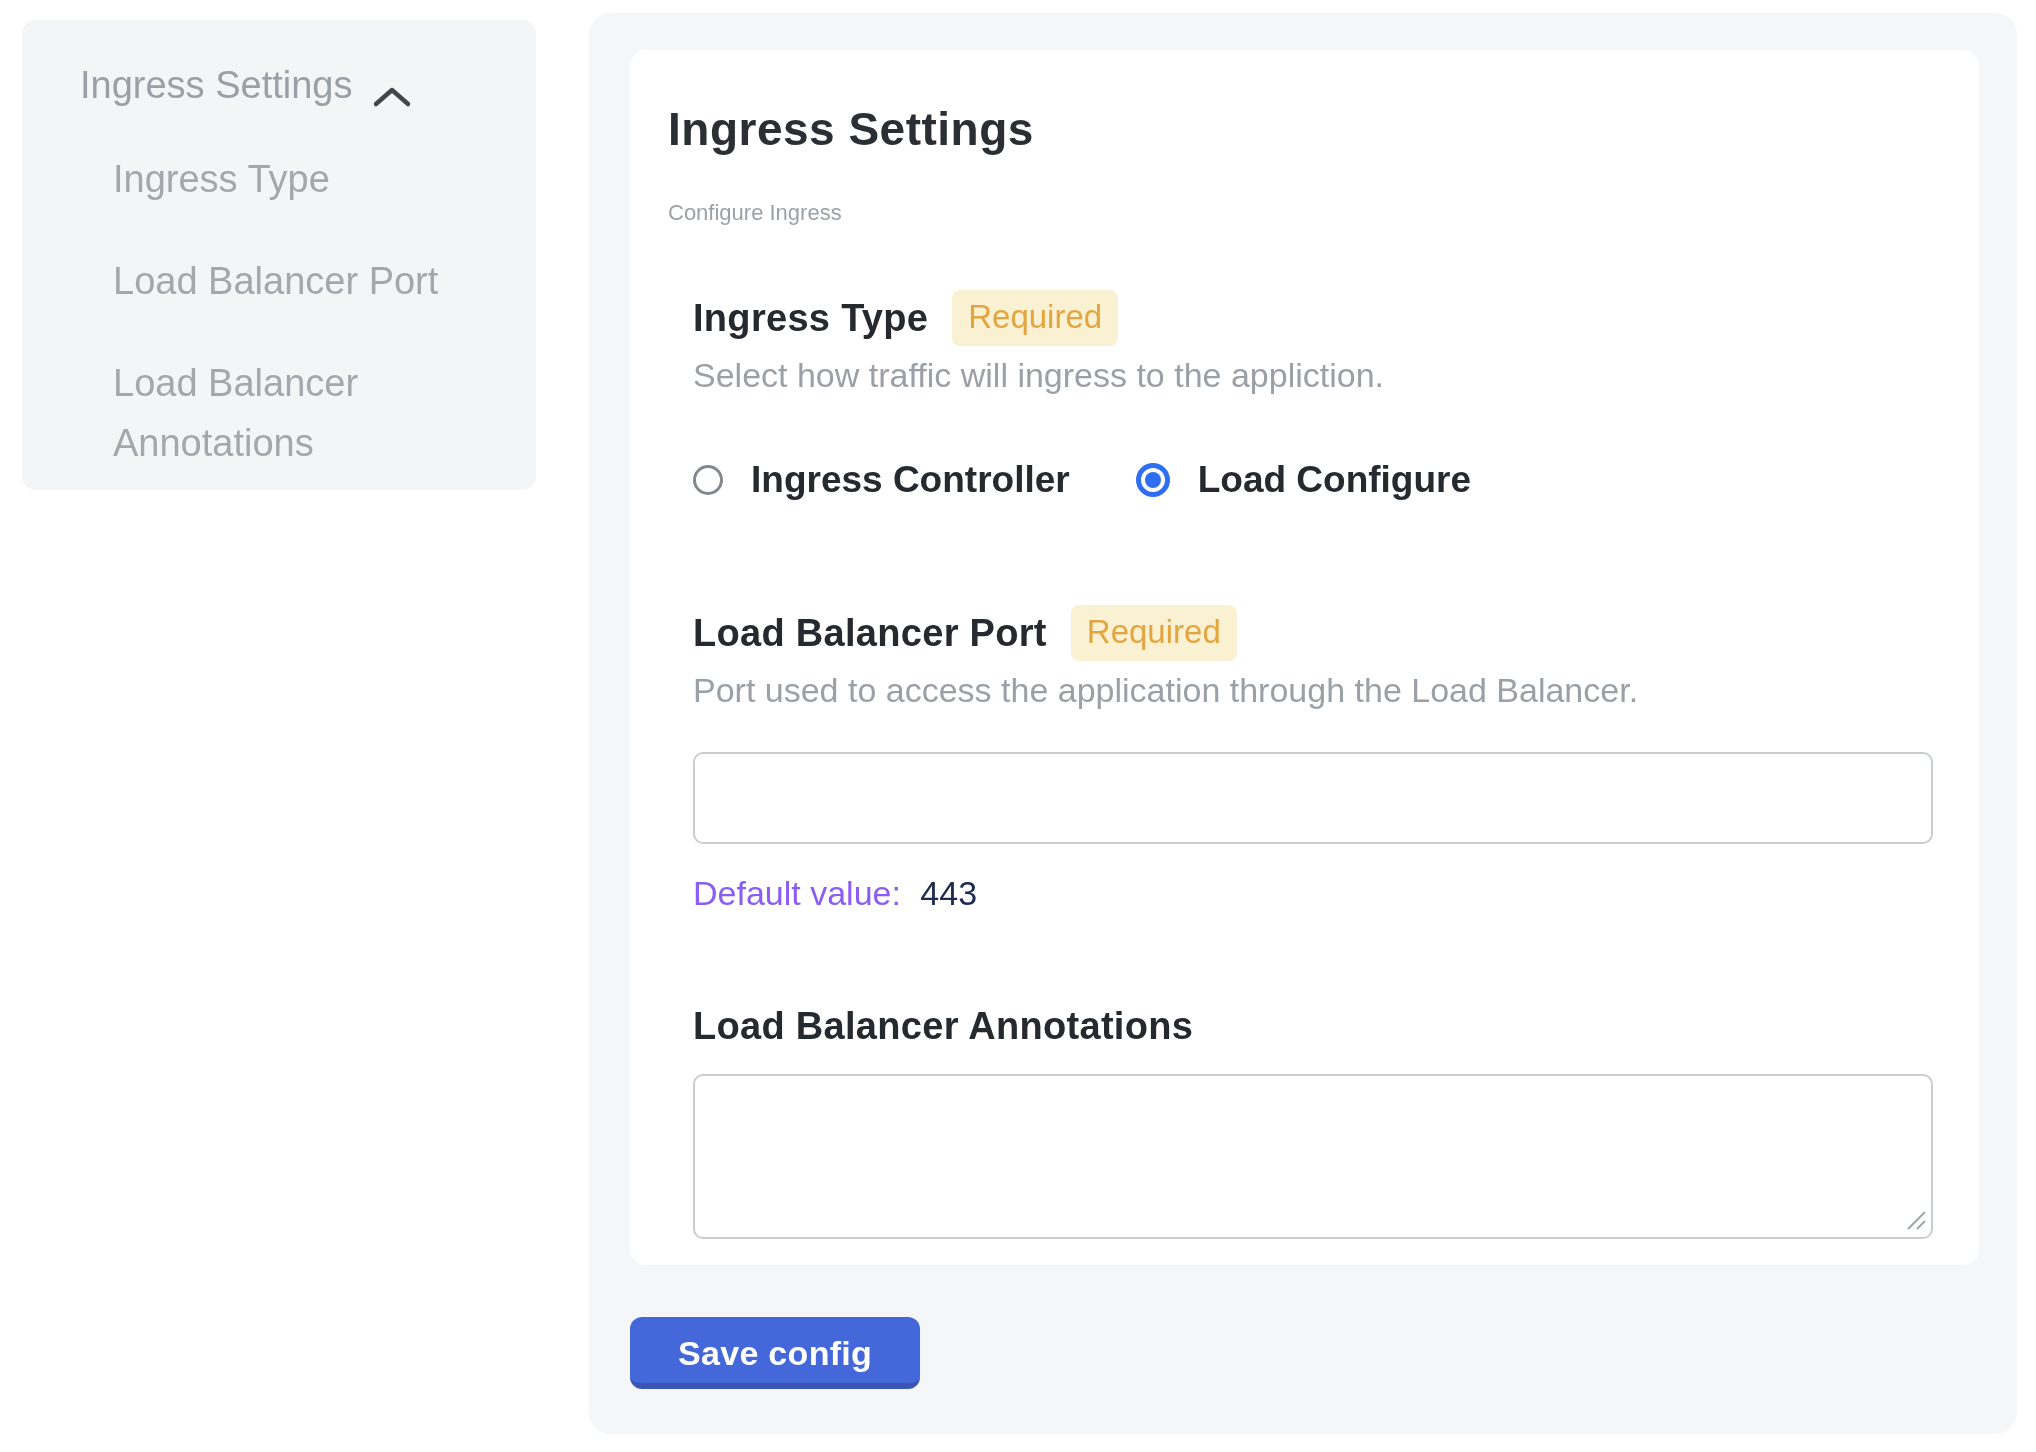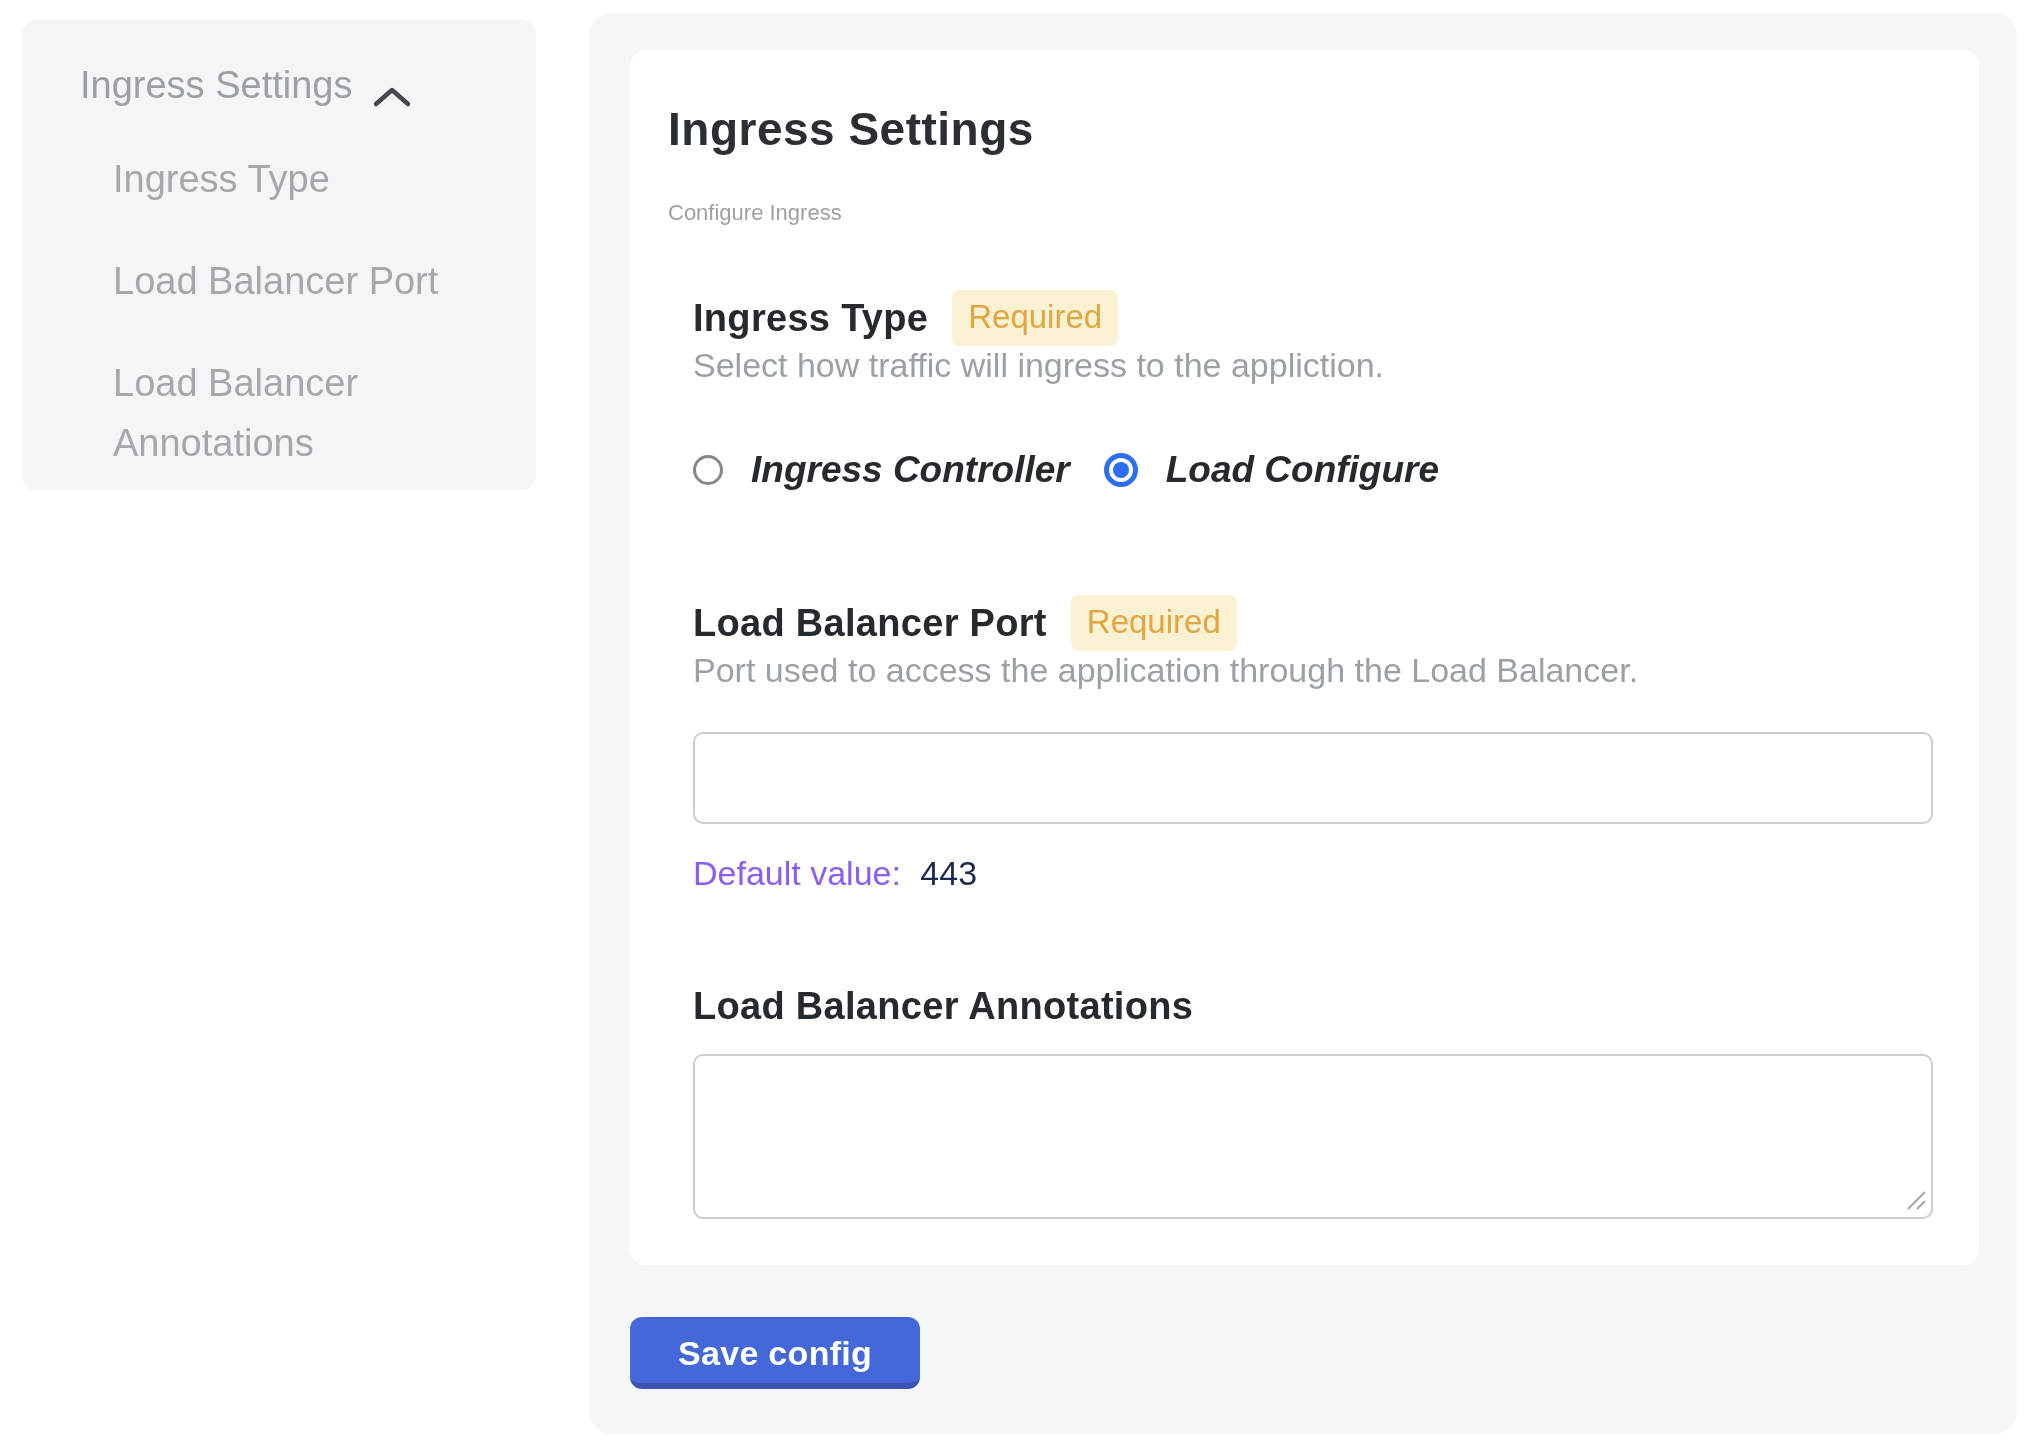--- a/index.html
+++ b/index.html
@@ -66,25 +66,26 @@
     letter-spacing: 0.3px;
   }
   .badge {
     font-size: 33px;
     color: #E2A640;
     background: #FAF0D2;
     border-radius: 8px;
     padding: 8px 16px 10px 16px;
   }
   .field-desc {
+    margin-top: 10px;
     font-size: 34px; color: #9BA0A6;
   }
 
   .section-ingress-type { margin-top: 64px; }
-  .radio-row { margin-top: 64px; display: flex; align-items: center; gap: 34px; font-style: italic; }
+  .radio-row { margin-top: 64px; display: flex; align-items: center; gap: 66px; }
   .radio-option { display: flex; align-items: center; gap: 28px; cursor: pointer; }
   .radio-circle {
     width: 30px; height: 30px;
     border-radius: 50%;
     border: 3px solid #84888E;
     background: #ffffff;
     flex: 0 0 auto;
   }
   .radio-circle.checked {
     border: 5px solid #2D6FF0;

